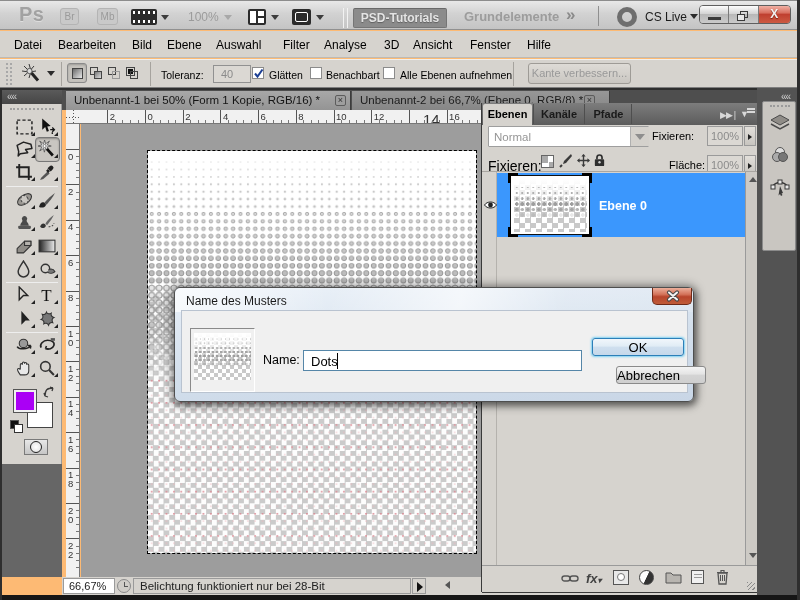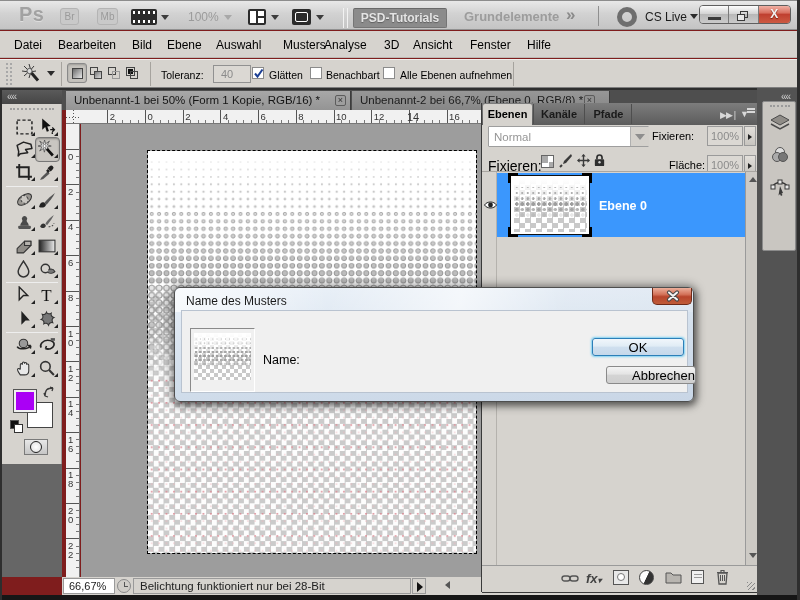--- a/index.html
+++ b/index.html
@@ -1,15 +1,15 @@
 <!DOCTYPE html>
 <html><head><meta charset="utf-8"><style>
 * { margin:0; padding:0; box-sizing:border-box; }
 body { width:800px; height:600px; overflow:hidden; font-family:"Liberation Sans",sans-serif; }
-#root { position:relative; width:800px; height:600px; background:#7f1d1d; overflow:hidden; }
+#root { position:relative; width:800px; height:600px; background:#fdba74; overflow:hidden; }
 .abs { position:absolute; }
 .t12 { font-size:12px; color:#000; }
 .t11 { font-size:10.5px; color:#000; }
 svg { display:block; }
 </style></head><body>
 <div id="root">
 
 <div class="abs" style="left:0;top:0;width:800px;height:30px;background:linear-gradient(#e8e8e8,#d2d2d2 45%,#c4c4c4);border-top:1px solid #8c8c8c;border-bottom:1px solid #909090;">
   <div class="abs" style="left:19px;top:2px;font-size:20px;color:#a2a2a2;text-shadow:0 1px 0 #dedede;font-weight:bold;letter-spacing:0.5px;">Ps</div>
   <div class="abs" style="left:60px;top:7px;width:19px;height:17px;border:1px solid #b4b4b4;border-radius:3px;background:#c9c9c9;color:#9a9a9a;font-size:10px;text-align:center;line-height:15px;">Br</div>
@@ -57,21 +57,21 @@
     <div style="width:32px;height:100%;background:linear-gradient(#f0b0a4,#d87060 40%,#c04030 50%,#cc5a42);position:relative;color:#f2f2f2;font-weight:bold;font-size:12px;text-align:center;line-height:17px;text-shadow:0 1px 1px #7e2012;">X</div>
   </div>
 </div>
 
 <div class="abs" style="left:0;top:31px;width:800px;height:27px;background:#d6d3ce;border-bottom:1px solid #bdbab5;">
   <div class="abs t12" style="left:14px;top:7px;">Datei</div>
   <div class="abs t12" style="left:58px;top:7px;">Bearbeiten</div>
   <div class="abs t12" style="left:132px;top:7px;">Bild</div>
   <div class="abs t12" style="left:167px;top:7px;">Ebene</div>
   <div class="abs t12" style="left:216px;top:7px;">Auswahl</div>
-  <div class="abs t12" style="left:283px;top:7px;">Musters</div>
+  <div class="abs t12" style="left:283px;top:7px;">Filter</div>
   <div class="abs t12" style="left:324px;top:7px;">Analyse</div>
   <div class="abs t12" style="left:384px;top:7px;">3D</div>
   <div class="abs t12" style="left:413px;top:7px;">Ansicht</div>
   <div class="abs t12" style="left:470px;top:7px;">Fenster</div>
   <div class="abs t12" style="left:527px;top:7px;">Hilfe</div>
 </div>
 
 <div class="abs" style="left:0;top:59px;width:800px;height:29px;background:#d6d3ce;border-top:1px solid #f0efed;border-bottom:1px solid #7e7e7e;">
   <div class="abs" style="left:6px;top:3px;width:6px;height:22px;border-left:2px dotted #a8a8a8;border-right:2px dotted #a8a8a8;"></div>
 
@@ -104,20 +104,21 @@
     <svg width="12" height="12" viewBox="0 0 12 12">
           <path d="M2 5.5 L4.5 8.5 L9.5 1.5" stroke="#1c3f94" stroke-width="2" fill="none"></path>
         </svg>
   </div>
   <div class="abs t11" style="left:269px;top:9px;">Glätten</div>
   <div class="abs" style="left:310px;top:7px;width:12px;height:12px;background:#fff;border:1px solid #8b8b8b;"></div>
   <div class="abs t11" style="left:326px;top:9px;">Benachbart</div>
   <div class="abs" style="left:383px;top:7px;width:12px;height:12px;background:#fff;border:1px solid #8b8b8b;"></div>
   <div class="abs t11" style="left:400px;top:9px;">Alle Ebenen aufnehmen</div>
   <div class="abs" style="left:513px;top:2px;width:1px;height:24px;background:#a6a39e;"></div>
+  <div class="abs" style="left:528px;top:3px;width:103px;height:21px;background:linear-gradient(#dedbd6,#c9c6c1);border:1px solid #9e9b96;border-radius:3px;color:#999;font-size:11px;text-align:center;line-height:19px;">Kante verbessern...</div>
 </div>
 <div class="abs" style="left:0;top:88px;width:800px;height:2px;background:#2e2e2e;"></div>
 
 <div class="abs" style="left:62px;top:90px;width:738px;height:20px;background:#4e4e4e;">
   <div class="abs" style="left:4px;top:1px;width:285px;height:19px;background:linear-gradient(#a8a8a8,#949494);border-right:1px solid #3c3c3c;color:#141414;font-size:11.5px;line-height:19px;padding-left:8px;">Unbenannt-1 bei 50% (Form 1 Kopie, RGB/16) *
     <div class="abs" style="left:269px;top:4px;width:11px;height:11px;border:1px solid #5c5c5c;border-radius:2px;background:#9e9e9e;color:#333;font-size:9px;line-height:9px;text-align:center;">×</div>
   </div>
   <div class="abs" style="left:290px;top:1px;width:258px;height:19px;background:linear-gradient(#979797,#868686);border-right:1px solid #3c3c3c;color:#1c1c1c;font-size:11.5px;line-height:19px;padding-left:8px;">Unbenannt-2 bei 66,7% (Ebene 0, RGB/8) *
     <div class="abs" style="left:232px;top:4px;width:11px;height:11px;border:1px solid #5c5c5c;border-radius:2px;background:#909090;color:#333;font-size:9px;line-height:9px;text-align:center;">×</div>
   </div>
@@ -170,21 +171,21 @@
       <div style="position:absolute;left:268.6px;top:10px;width:1px;height:4px;background:#777;"></div>
       <div style="position:absolute;left:276.1px;top:10px;width:1px;height:4px;background:#777;"></div>
       <div style="position:absolute;left:283.7px;top:10px;width:1px;height:4px;background:#777;"></div>
       <div style="position:absolute;left:291.2px;top:0;width:1px;height:14px;background:#555;"></div>
       <div style="position:absolute;left:293.7px;top:1px;font-size:9.5px;color:#333;">12</div>
       <div style="position:absolute;left:298.7px;top:10px;width:1px;height:4px;background:#777;"></div>
       <div style="position:absolute;left:306.3px;top:10px;width:1px;height:4px;background:#777;"></div>
       <div style="position:absolute;left:313.8px;top:10px;width:1px;height:4px;background:#777;"></div>
       <div style="position:absolute;left:321.4px;top:10px;width:1px;height:4px;background:#777;"></div>
       <div style="position:absolute;left:328.9px;top:0;width:1px;height:14px;background:#555;"></div>
-      <div style="position:absolute;left:327px;top:1px;font-size:11px;color:#333;">14</div>
+      <div style="position:absolute;left:343px;top:1px;font-size:15px;color:#333;">14</div>
       <div style="position:absolute;left:336.4px;top:10px;width:1px;height:4px;background:#777;"></div>
       <div style="position:absolute;left:344.0px;top:10px;width:1px;height:4px;background:#777;"></div>
       <div style="position:absolute;left:351.5px;top:10px;width:1px;height:4px;background:#777;"></div>
       <div style="position:absolute;left:359.1px;top:10px;width:1px;height:4px;background:#777;"></div>
       <div style="position:absolute;left:366.6px;top:0;width:1px;height:14px;background:#555;"></div>
       <div style="position:absolute;left:369.1px;top:1px;font-size:9.5px;color:#333;">16</div>
       <div style="position:absolute;left:374.1px;top:10px;width:1px;height:4px;background:#777;"></div>
       <div style="position:absolute;left:381.7px;top:10px;width:1px;height:4px;background:#777;"></div>
       <div style="position:absolute;left:389.2px;top:10px;width:1px;height:4px;background:#777;"></div>
       <div style="position:absolute;left:396.8px;top:10px;width:1px;height:4px;background:#777;"></div>
@@ -739,19 +740,23 @@
             <div style="position:absolute;left:0;top:16.8px;width:100%;height:4.2px;background-image:radial-gradient(circle 1.84px at 2.1px 2.1px, rgb(165,165,165) 62%, rgba(0,0,0,0) 80%);background-size:4.2px 4.2px;opacity:1.00;"></div>
             <div style="position:absolute;left:0;top:21.0px;width:100%;height:4.2px;background-image:radial-gradient(circle 2.20px at 2.1px 2.1px, rgb(157,157,157) 62%, rgba(0,0,0,0) 80%);background-size:4.2px 4.2px;opacity:1.00;"></div>
             <div style="position:absolute;left:0;top:25.2px;width:100%;height:4.2px;background-image:radial-gradient(circle 2.20px at 2.1px 2.1px, rgb(150,150,150) 62%, rgba(0,0,0,0) 80%);background-size:4.2px 4.2px;opacity:0.80;"></div>
             <div style="position:absolute;left:0;top:29.4px;width:100%;height:4.2px;background-image:radial-gradient(circle 2.20px at 2.1px 2.1px, rgb(142,142,142) 62%, rgba(0,0,0,0) 80%);background-size:4.2px 4.2px;opacity:0.40;"></div>
             <div style="position:absolute;left:0;top:33.6px;width:100%;height:4.2px;background-image:radial-gradient(circle 2.20px at 2.1px 2.1px, rgb(135,135,135) 62%, rgba(0,0,0,0) 80%);background-size:4.2px 4.2px;opacity:0.00;"></div>
             <div style="position:absolute;left:0;top:37.8px;width:100%;height:4.2px;background-image:radial-gradient(circle 2.20px at 2.1px 2.1px, rgb(127,127,127) 62%, rgba(0,0,0,0) 80%);background-size:4.2px 4.2px;opacity:0.00;"></div>
             <div style="position:absolute;left:0;top:42.0px;width:100%;height:4.2px;background-image:radial-gradient(circle 2.20px at 2.1px 2.1px, rgb(120,120,120) 62%, rgba(0,0,0,0) 80%);background-size:4.2px 4.2px;opacity:0.00;"></div>
           </div>
     </div>
     <div class="abs" style="left:81px;top:42px;font-size:12.5px;color:#000;">Name:</div>
+    <div class="abs" style="left:121px;top:39px;width:279px;height:21px;background:#fff;border:1px solid #5586a8;">
+      <div class="abs" style="left:7px;top:3px;font-size:13px;color:#000;">Dots</div>
+      <div class="abs" style="left:33px;top:2px;width:1px;height:16px;background:#000;"></div>
+    </div>
 
     <div class="abs" style="left:410px;top:27px;width:92px;height:18px;background:linear-gradient(#f1f6fb,#e0ecf5 45%,#cfdfee 50%,#c5d8ea);border:1px solid #2c7fb8;border-radius:3px;box-shadow:0 0 2px 1px #7ed0f2;color:#000;font-size:13px;text-align:center;line-height:17px;">OK</div>
 
-    <div class="abs" style="left:424px;top:55px;width:90px;height:18px;background:linear-gradient(#f4f4f4,#e4e4e4 45%,#d4d4d4 50%,#cfcfcf);border:1px solid #8a8a8a;border-radius:3px;color:#000;font-size:13px;text-align:right;line-height:17px;">Abbrechen</div>
+    <div class="abs" style="left:434px;top:55px;width:90px;height:18px;background:linear-gradient(#f4f4f4,#e4e4e4 45%,#d4d4d4 50%,#cfcfcf);border:1px solid #8a8a8a;border-radius:3px;color:#000;font-size:13px;text-align:left;line-height:17px;">Abbrechen</div>
   </div>
 </div>
 
 </div>
 </body></html>

